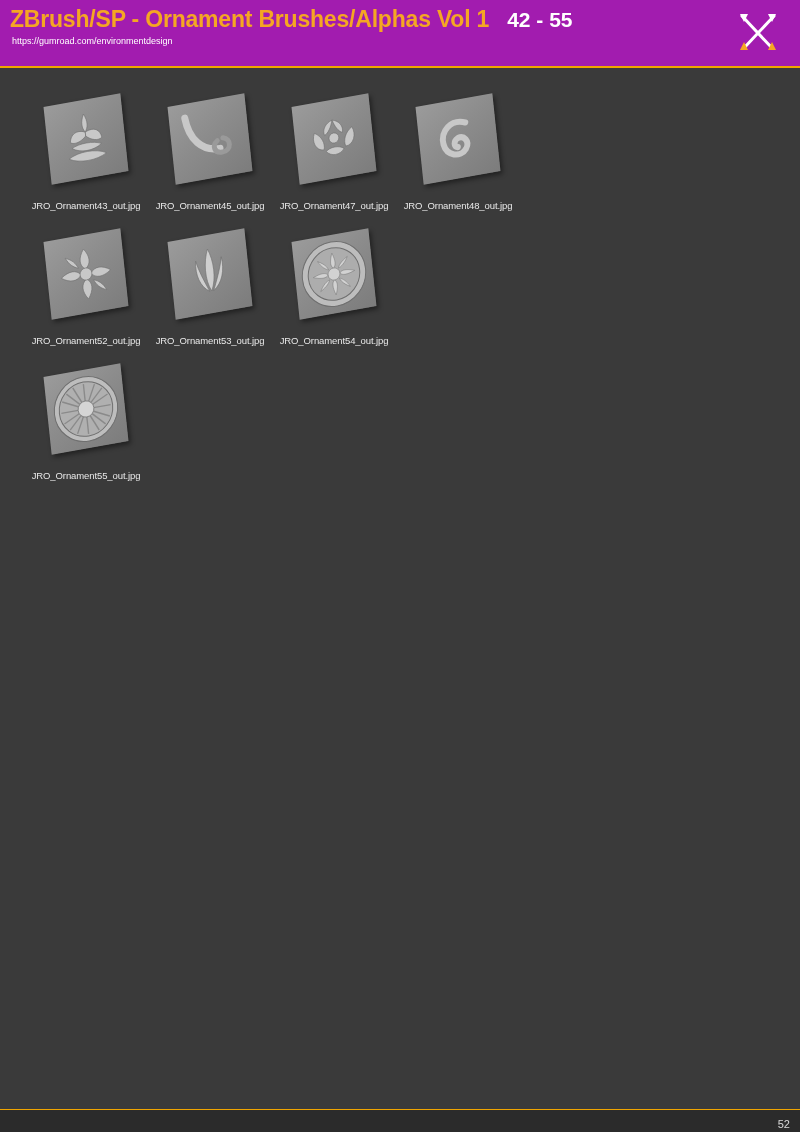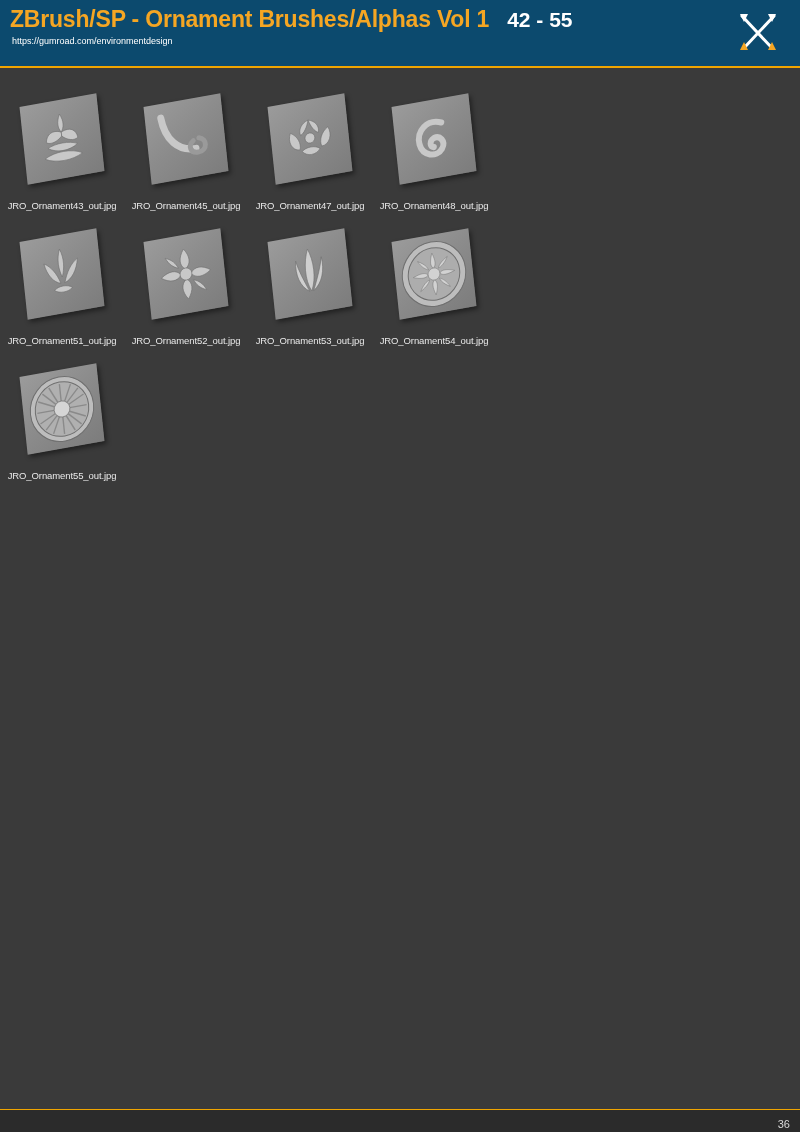--- a/index.html
+++ b/index.html
@@ -11,21 +11,21 @@
     height: 1132px;
     background: #3a3a3a;
     font-family: "Liberation Sans", sans-serif;
     overflow: hidden;
     position: relative;
   }
   
   .header {
     position: relative;
     height: 68px;
-    background: #0c4a6e;
+    background: #a21caf;
     border-bottom: 2px solid #f0a500;
     box-sizing: border-box;
   }
   .header-title-row {
     position: absolute;
     left: 10px;
     top: 6px;
     display: flex;
     align-items: baseline;
   }
@@ -63,20 +63,21 @@
     left: 0;
     top: 70px;
     width: 800px;
     padding-top: 14px;
     box-sizing: border-box;
   }
   .grid-row {
     display: flex;
     align-items: flex-end;
     margin-bottom: 8px;
+    padding-left: 24px;
   }
   .thumb-cell {
     width: 124px;
     margin-right: 0px;
     text-align: center;
   }
   .thumb-img {
     width: 110px;
     height: 110px;
     margin: 0 auto;
@@ -215,35 +216,20 @@
           </svg>
         </div>
       </div>
       <div class="thumb-label">JRO_Ornament48_out.jpg</div>
     </div>
   </div>
 
   <div class="grid-row">
 
 
-    <div class="thumb-cell">
-      <div class="thumb-img">
-        <div class="tile">
-          <svg class="motif" viewBox="0 0 78 78" aria-hidden="true">
-            <g fill="#c8c8c8" stroke="#6f6f6f" stroke-width="0.6">
-              <path d="M39 14 C35 24 36 34 39 42 C42 34 43 24 39 14 Z"></path>
-              <path d="M22 26 C24 38 30 46 37 48 C34 38 29 30 22 26 Z"></path>
-              <path d="M56 26 C54 38 48 46 41 48 C44 38 49 30 56 26 Z"></path>
-              <path d="M30 54 C34 58 44 58 48 54 C44 50 34 50 30 54 Z"></path>
-            </g>
-          </svg>
-        </div>
-      </div>
-      <div class="thumb-label">JRO_Ornament51_out.jpg</div>
-    </div>
 
     <div class="thumb-cell">
       <div class="thumb-img">
         <div class="tile">
           <svg class="motif" viewBox="0 0 78 78" aria-hidden="true">
             <g fill="#c8c8c8" stroke="#6f6f6f" stroke-width="0.6">
               <path d="M39 14 C33 22 33 30 39 34 C45 30 45 22 39 14 Z"></path>
               <path d="M39 64 C33 56 33 48 39 44 C45 48 45 56 39 64 Z"></path>
               <path d="M14 39 C22 33 30 33 34 39 C30 45 22 45 14 39 Z"></path>
               <path d="M64 39 C56 33 48 33 44 39 C48 45 56 45 64 39 Z"></path>
@@ -317,14 +303,14 @@
           </svg>
         </div>
       </div>
       <div class="thumb-label">JRO_Ornament55_out.jpg</div>
     </div>
   </div>
 
 </div>
 
 <div class="footer">
-  <span class="page-number">36</span>
+  <span class="page-number">52</span>
 </div>
 
 </body></html>

